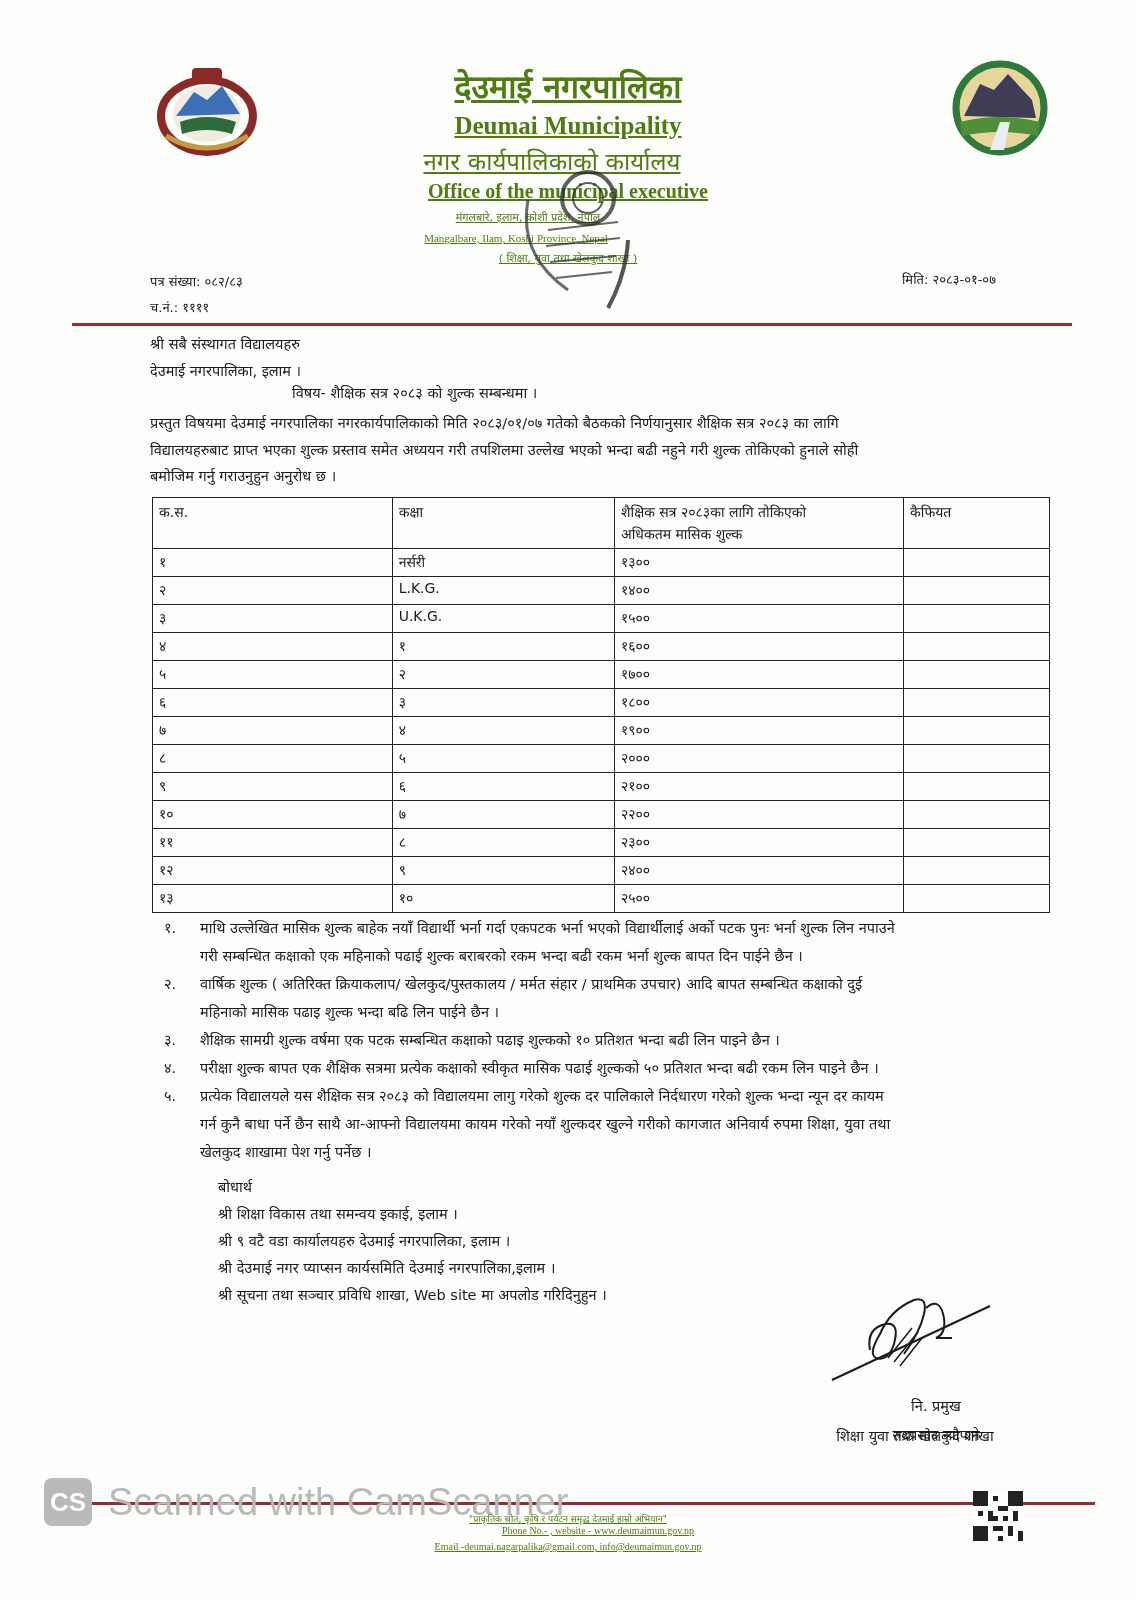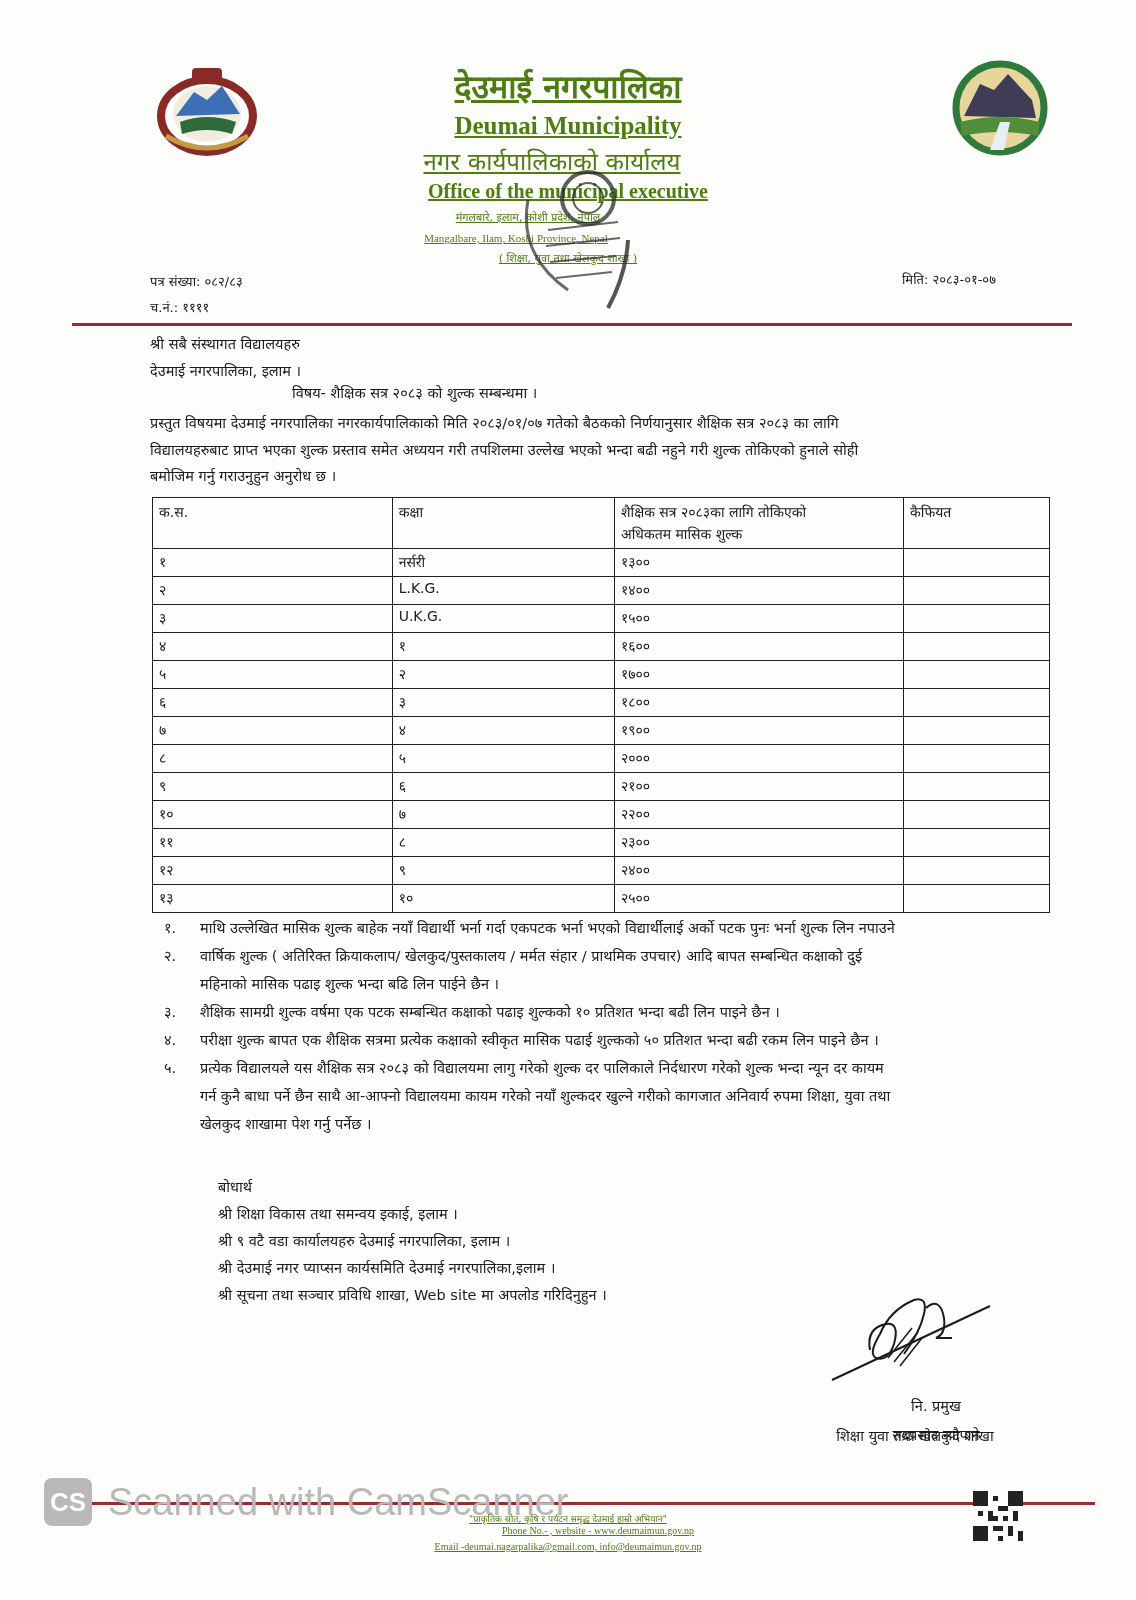--- a/index.html
+++ b/index.html
@@ -201,20 +201,21 @@
         <td>२५००</td>
         <td></td>
       </tr>
     </tbody>
 </table>
 
 <div id="notes" class="abs" style="left:164px; top:914px; width:890px;">
     <div class="note" style="position: relative;">
       <span class="num">१.</span>
       <div class="txt" style="white-space: nowrap;">माथि उल्लेखित मासिक शुल्क बाहेक नयाँ विद्यार्थी भर्ना गर्दा एकपटक भर्ना भएको विद्यार्थीलाई अर्को पटक पुनः भर्ना शुल्क लिन नपाउने</div>
+      <div class="txt" style="white-space: nowrap;">गरी सम्बन्धित कक्षाको एक महिनाको पढाई शुल्क बराबरको रकम भन्दा बढी रकम भर्ना शुल्क बापत दिन पाईने छैन ।</div>
     </div>
     <div class="note" style="position: relative;">
       <span class="num">२.</span>
       <div class="txt" style="white-space: nowrap;">वार्षिक शुल्क ( अतिरिक्त क्रियाकलाप/ खेलकुद/पुस्तकालय / मर्मत संहार / प्राथमिक उपचार) आदि बापत सम्बन्धित कक्षाको दुई</div>
       <div class="txt" style="white-space: nowrap;">महिनाको मासिक पढाइ शुल्क भन्दा बढि लिन पाईने छैन ।</div>
     </div>
     <div class="note" style="position: relative;">
       <span class="num">३.</span>
       <div class="txt" style="white-space: nowrap;">शैक्षिक सामग्री शुल्क वर्षमा एक पटक सम्बन्धित कक्षाको पढाइ शुल्कको १० प्रतिशत भन्दा बढी लिन पाइने छैन ।</div>
     </div>

